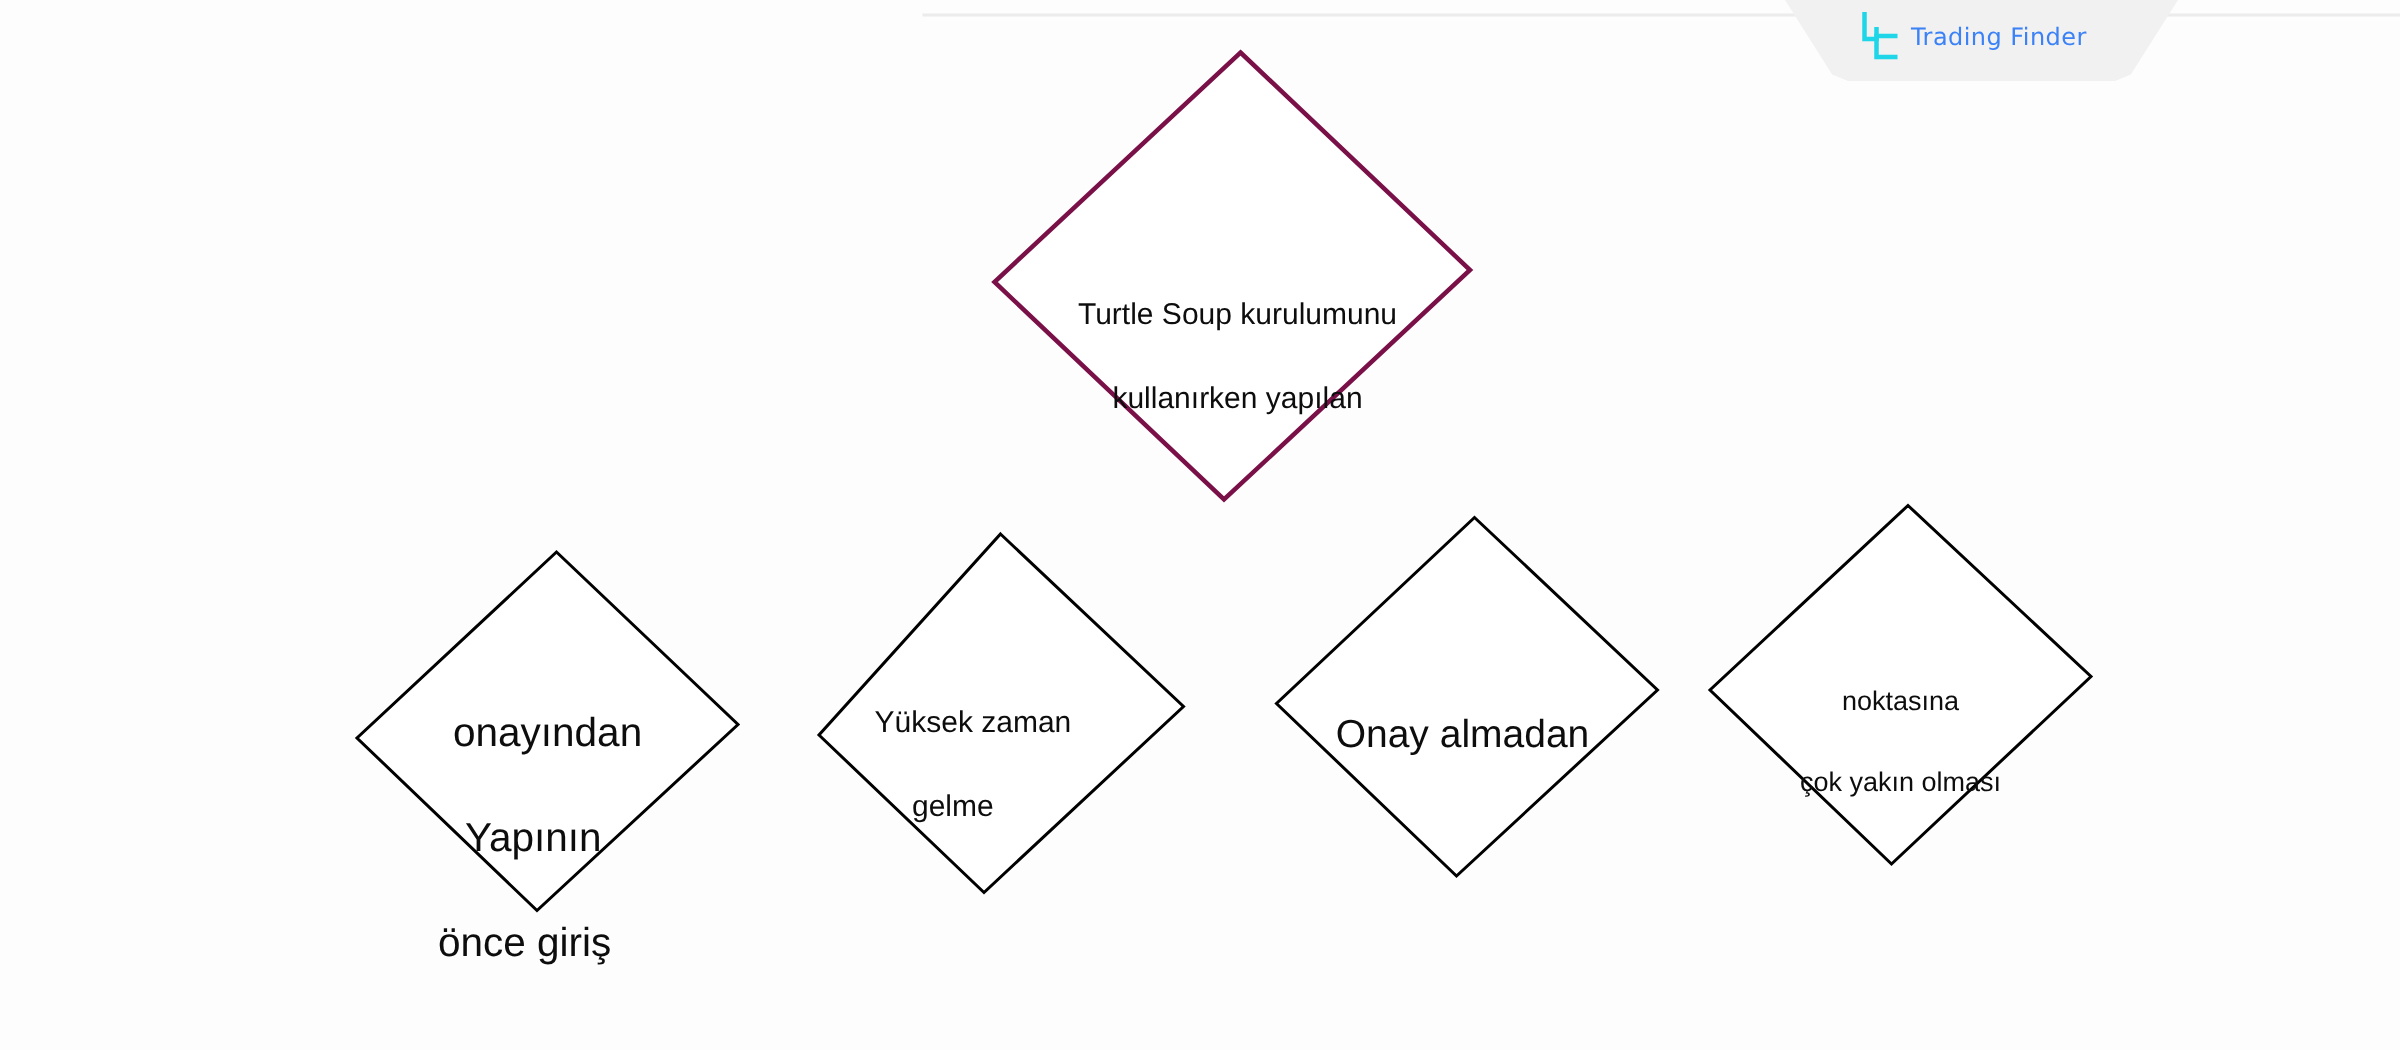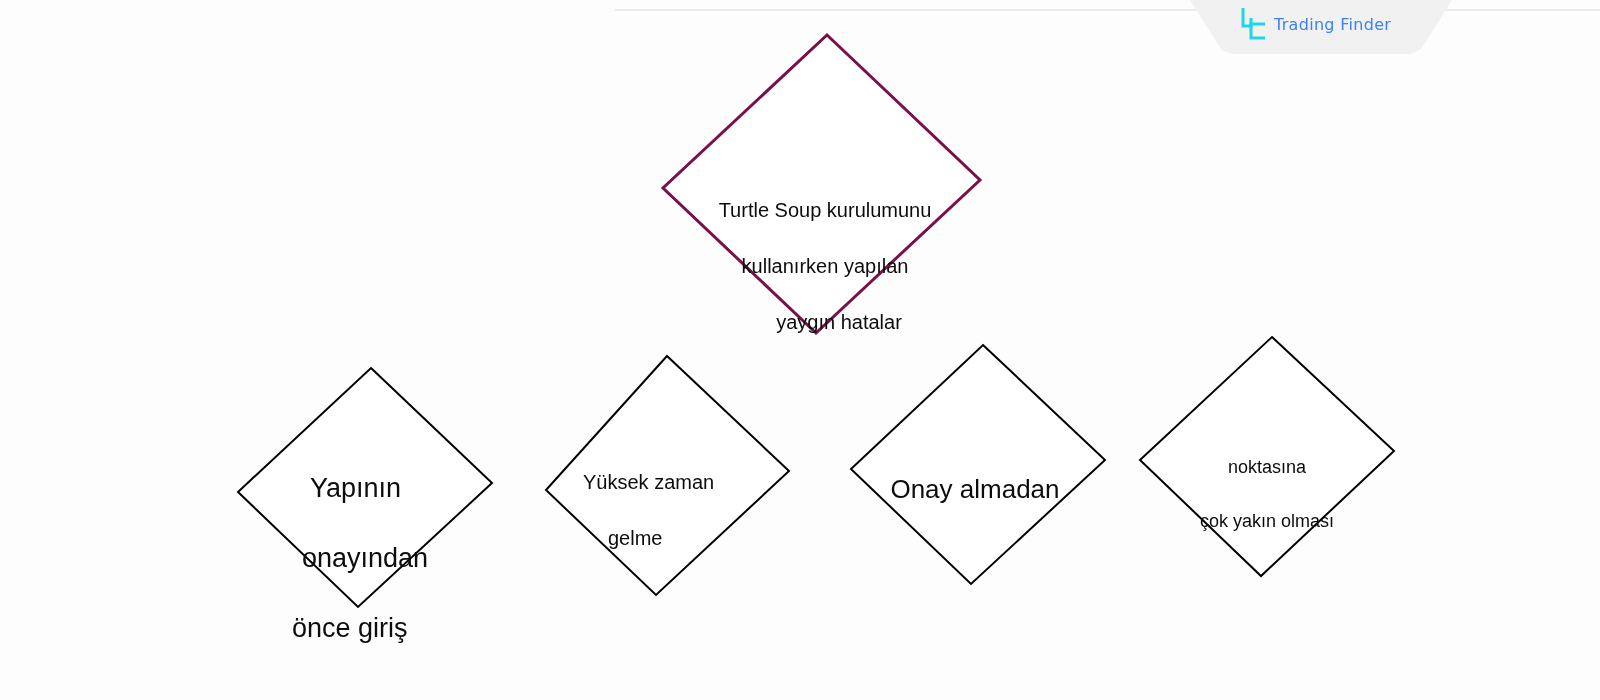--- a/index.html
+++ b/index.html
@@ -48,26 +48,25 @@
   <polygon points="827,35 980,180 816,333 663,188" fill="#ffffff" stroke="#7a1048" stroke-width="3"></polygon>
   <polygon points="371,368 492,483 358,607 238,492" fill="#ffffff" stroke="#000" stroke-width="2"></polygon>
   <polygon points="667,356 789,471 656,595 546,490" fill="#ffffff" stroke="#000" stroke-width="2"></polygon>
   <polygon points="983,345 1105,460 971,584 851,469" fill="#ffffff" stroke="#000" stroke-width="2"></polygon>
   <polygon points="1272,337 1394,451 1261,576 1140,460" fill="#ffffff" stroke="#000" stroke-width="2"></polygon>
 </svg>
 
 <div class="node-label" style="left:680px; top:168px; width:290px; font-size:20px; line-height:28px;">
   <span>Turtle Soup kurulumunu</span>
   <span>kullanırken yapılan</span>
-  <span style="padding-left:28px;">yaygın hatalar</span>
 </div>
 
 <div class="node-label" style="left:280px; top:436px; width:170px; font-size:27px; line-height:35px; text-align:left;">
+  <span style="padding-left:22px;">onayından</span>
   <span style="padding-left:30px;">Yapının</span>
-  <span style="padding-left:22px;">onayından</span>
   <span style="padding-left:12px;">önce giriş</span>
 </div>
 
 <div class="node-label" style="left:558px; top:440px; width:220px; font-size:20px; line-height:28px; text-align:left;">
   <span style="padding-left:25px;">Yüksek zaman</span>
   <span style="padding-left:50px;">gelme</span>
 </div>
 
 <div class="node-label" style="left:870px; top:438px; width:210px; font-size:26px; line-height:34px;">
   <span>Onay almadan</span>

